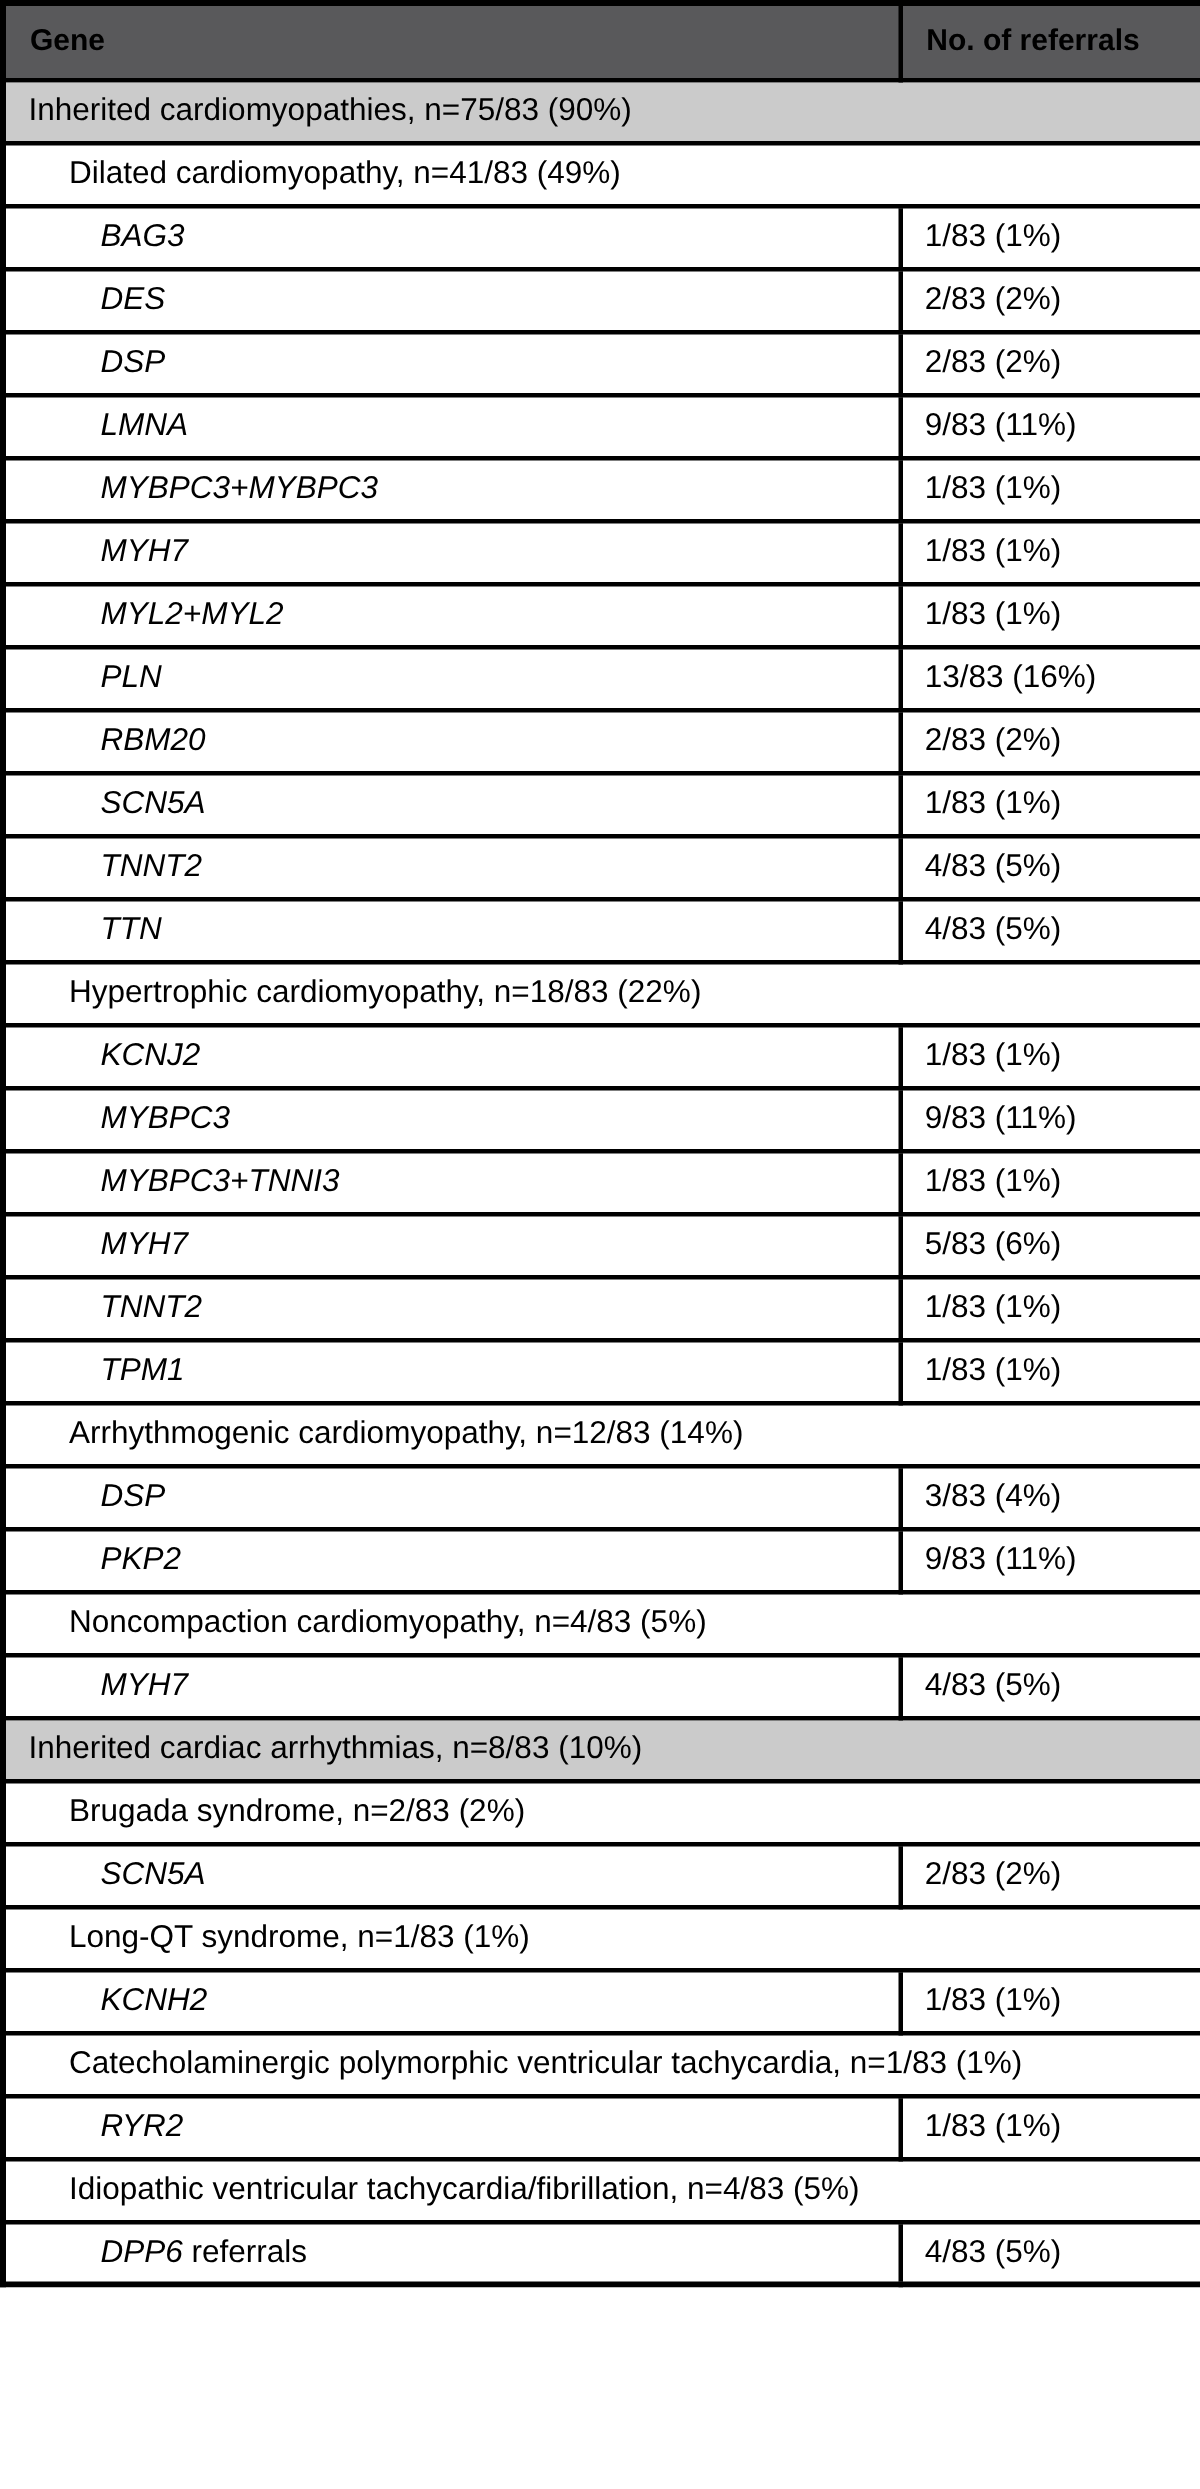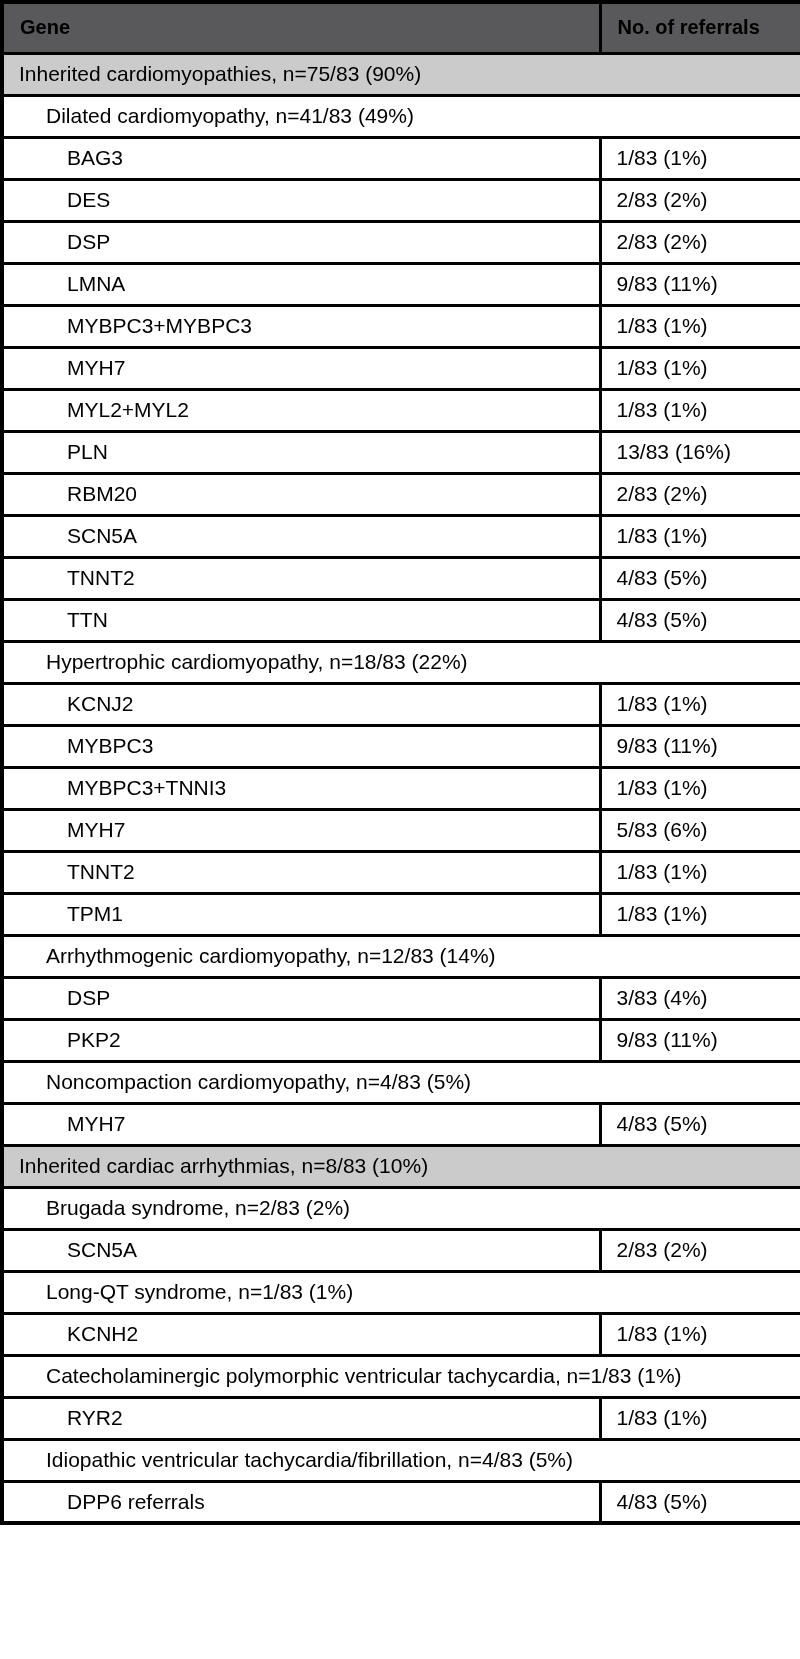--- a/index.html
+++ b/index.html
@@ -56,20 +56,21 @@
   td.subsection-cell{
     padding-left:42px;
   }
   td.gene-cell{
     padding-left:63px;
   }
   td.value-cell{
     padding-left:15px;
   }
   .gene-name{
+    font-style:italic;
   }
   .gene-suffix{
     font-style:normal;
   }
 </style>
 </head>
 <body>
 
 <div class="table-wrap">
   <table>

